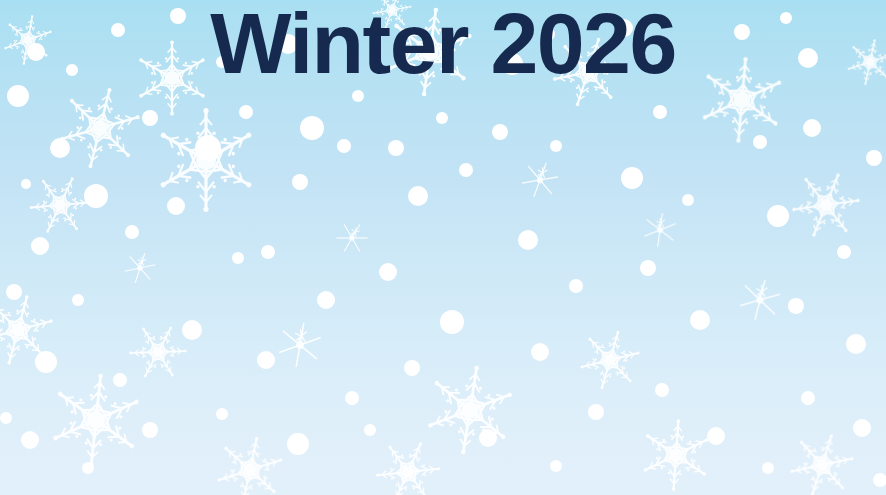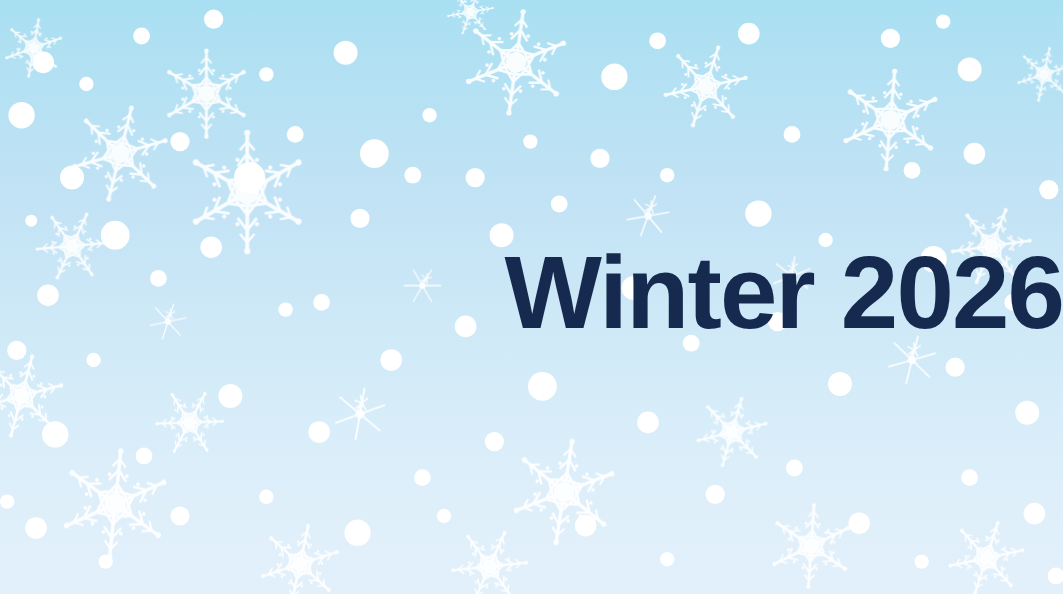--- a/index.html
+++ b/index.html
@@ -35,22 +35,22 @@
     width: 886px;
     height: 495px;
   }
   #title-block {
     position: absolute;
     left: 0;
     right: 0;
     top: 0;
     height: 495px;
     display: flex;
-    flex-direction: column;
-    align-items: flex-end;
+    flex-direction: row;
+    align-items: flex-start;
     justify-content: center;
     text-align: center;
     pointer-events: none;
   }
   .title-line {
     color: #16294f;
     font-weight: bold;
     font-size: 86px;
     line-height: 1.0;
     letter-spacing: -1.5px;

